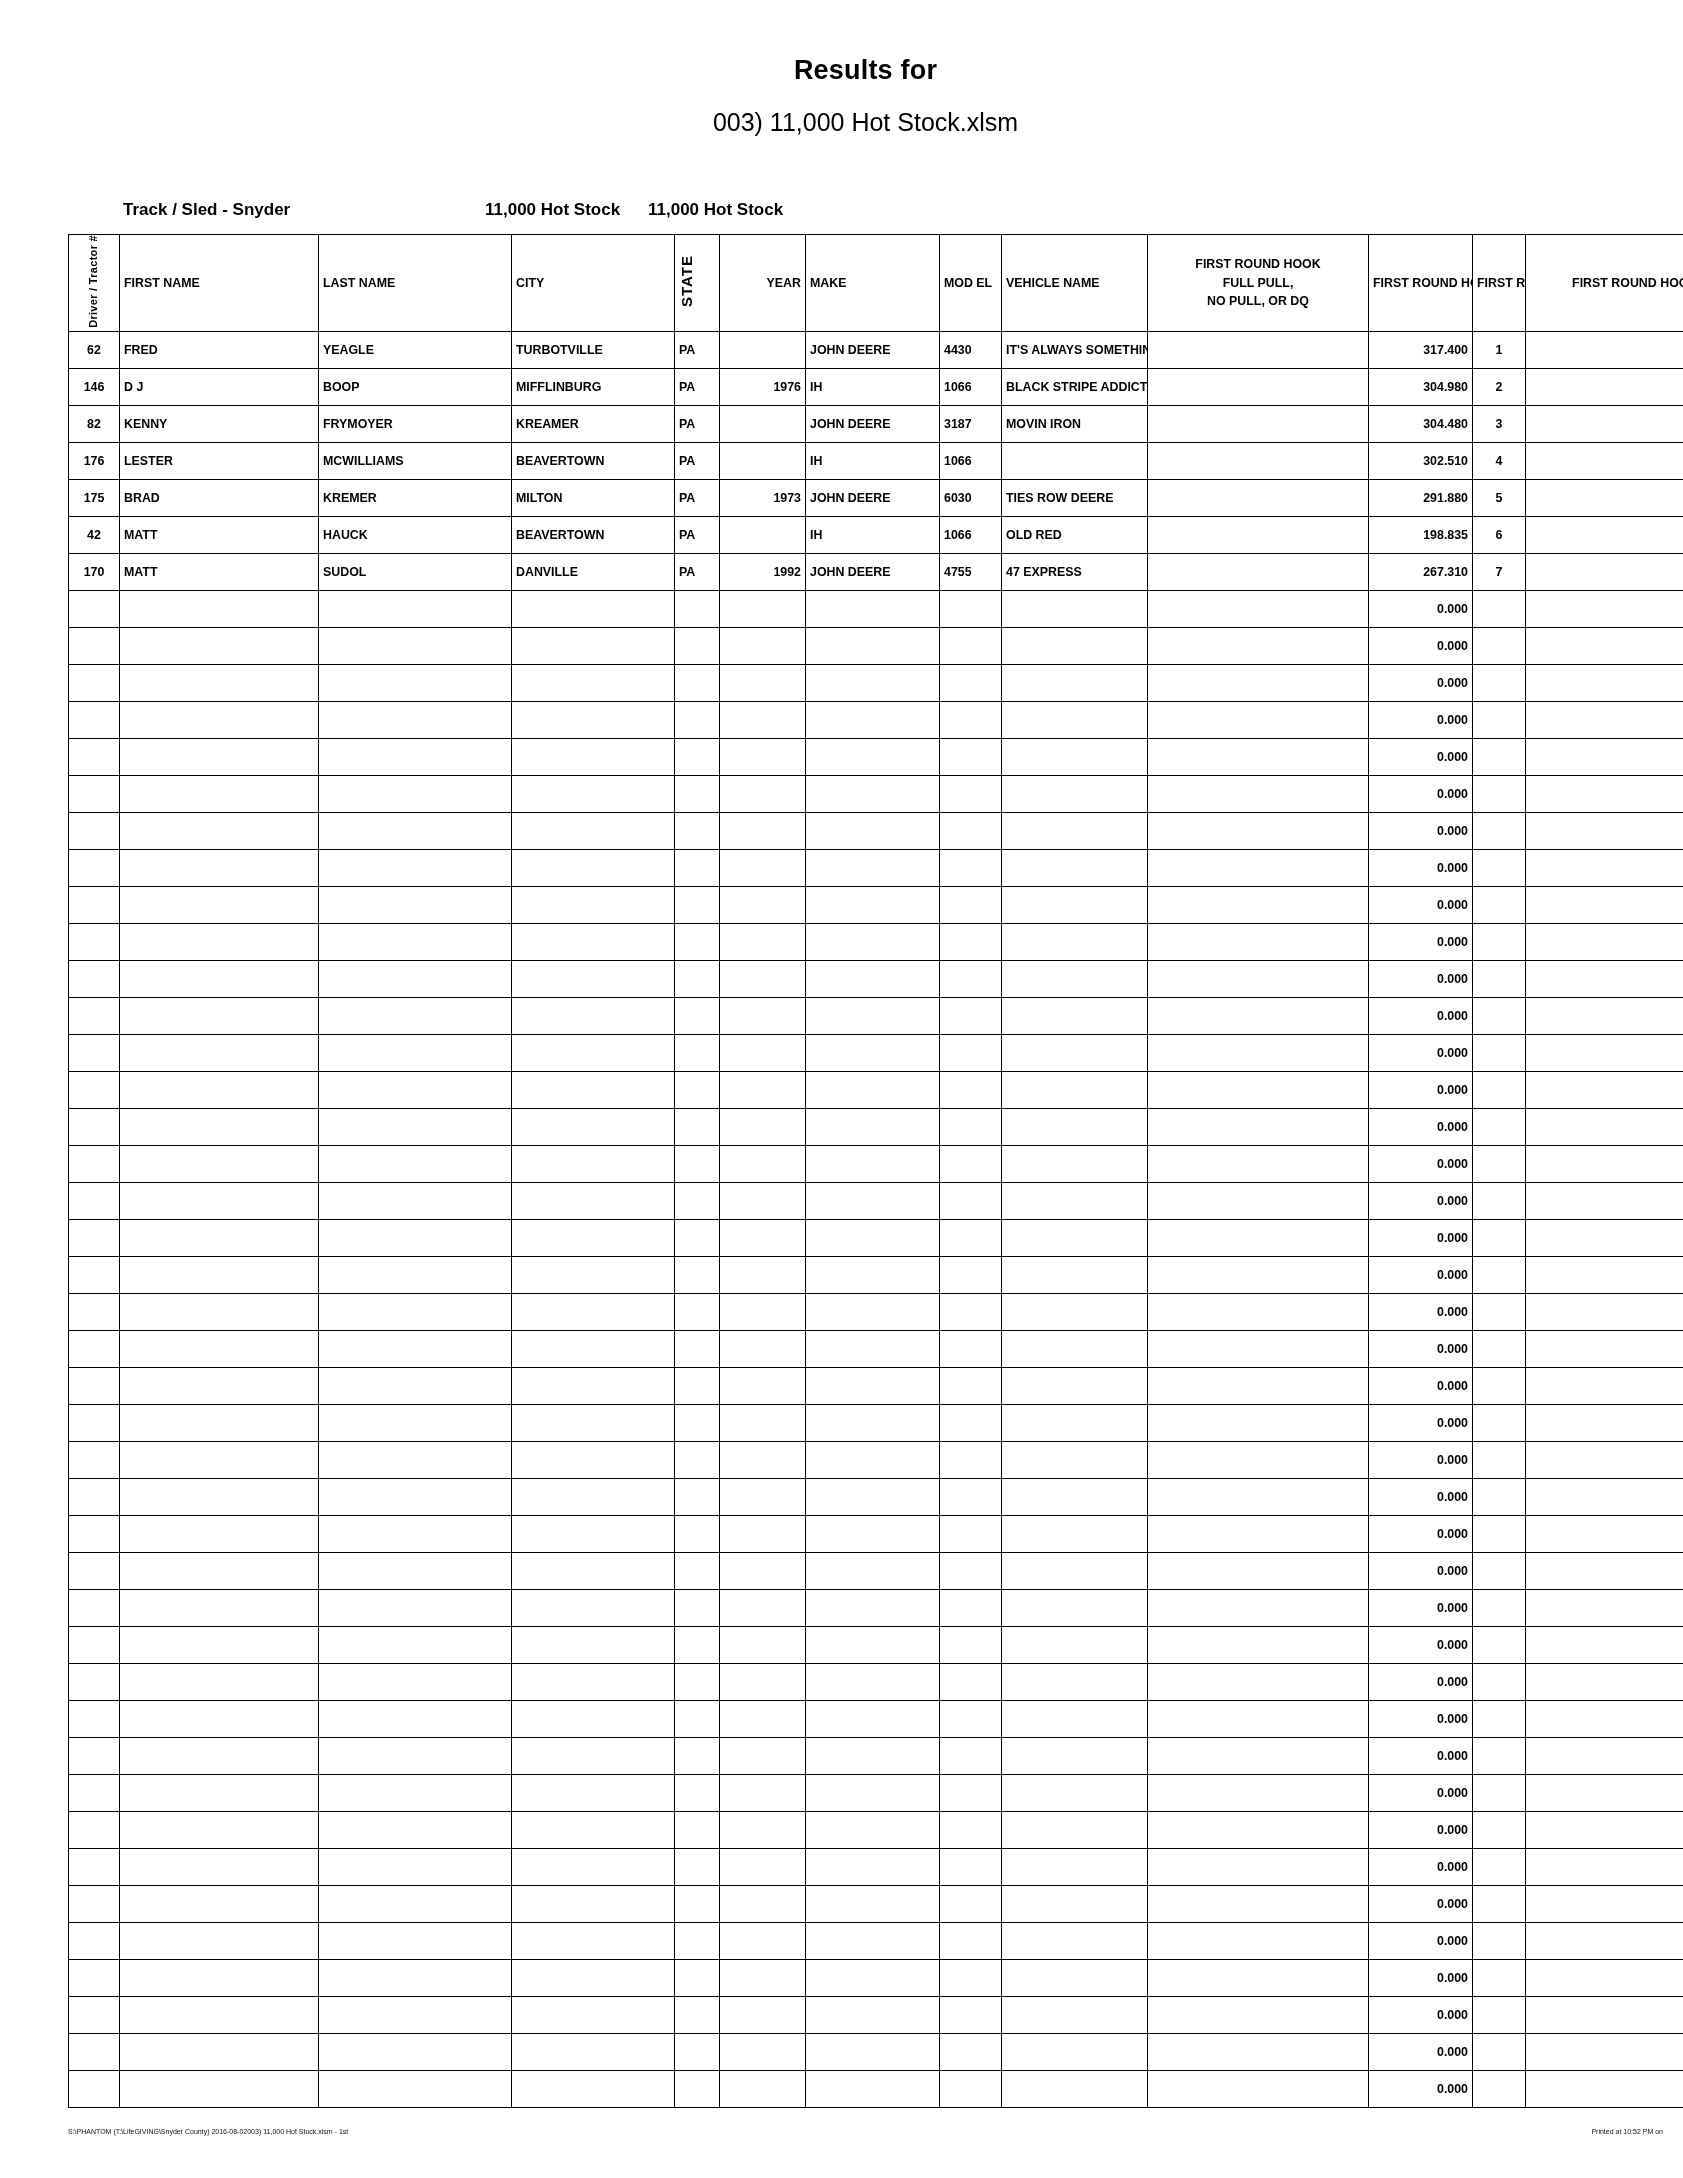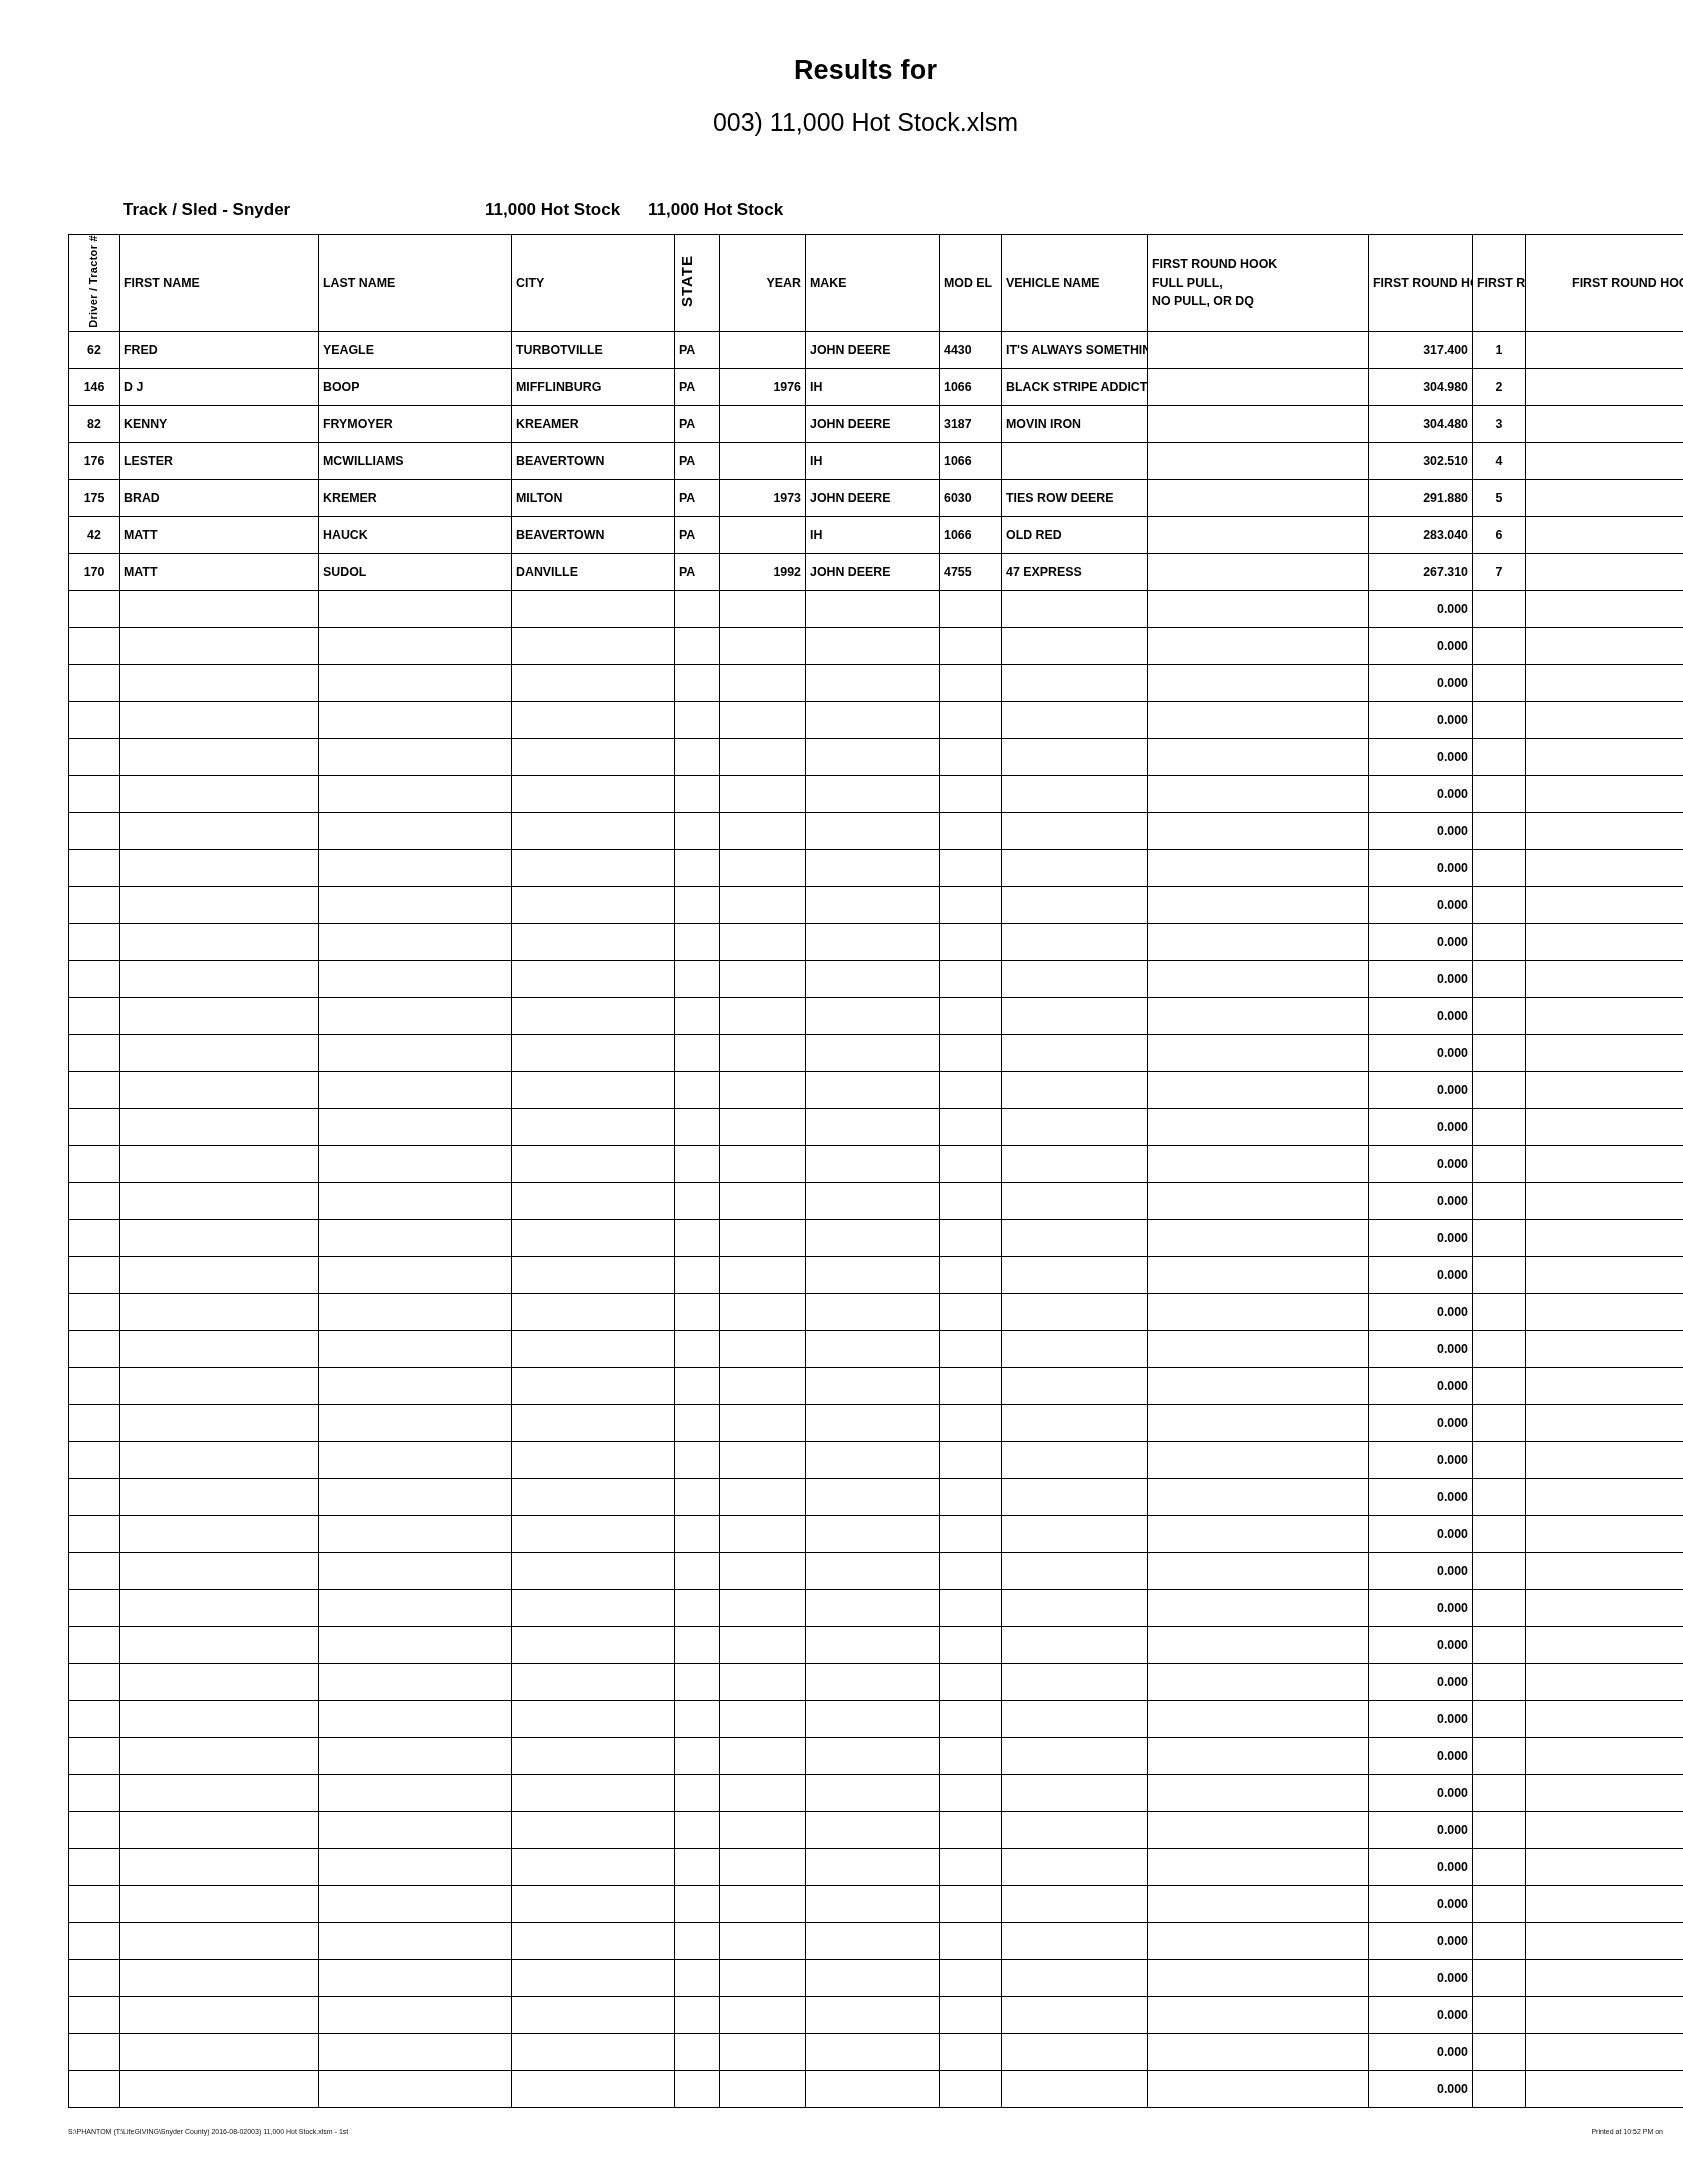--- a/index.html
+++ b/index.html
@@ -88,21 +88,21 @@
   }
   th.c-num, td.c-num { width: 42px; text-align: center; }
   th.c-first, td.c-first { width: 190px; text-align: left; }
   th.c-last, td.c-last { width: 184px; text-align: left; }
   th.c-city, td.c-city { width: 154px; text-align: left; }
   th.c-state, td.c-state { width: 36px; text-align: left; }
   th.c-year, td.c-year { width: 77px; text-align: right; }
   th.c-make, td.c-make { width: 125px; text-align: left; }
   th.c-model, td.c-model { width: 53px; text-align: left; }
   th.c-vehicle, td.c-vehicle { width: 137px; text-align: left; }
-  th.c-hook, td.c-hook { width: 212px; text-align: left; }
+  th.c-hook, td.c-hook { width: 212px; text-align: center; }
   th.c-dist, td.c-dist { width: 95px; text-align: right; }
   th.c-place, td.c-place { width: 44px; text-align: center; }
   th.c-ties, td.c-ties { width: 248px; text-align: center; }
 
   th.c-num .vert, th.c-state .vert {
     writing-mode: vertical-rl;
     transform: rotate(180deg);
     display: inline-block;
     font-size: 11px;
     line-height: 1.05;
@@ -270,21 +270,21 @@
           <td class="c-num">42</td>
           <td class="c-first">MATT</td>
           <td class="c-last">HAUCK</td>
           <td class="c-city">BEAVERTOWN</td>
           <td class="c-state">PA</td>
           <td class="c-year"></td>
           <td class="c-make">IH</td>
           <td class="c-model">1066</td>
           <td class="c-vehicle">OLD RED</td>
           <td class="c-hook"></td>
-          <td class="c-dist">283.040</td>
+          <td class="c-dist">198.835</td>
           <td class="c-place">6</td>
           <td class="c-ties"></td>
         </tr>
         <tr>
           <td class="c-num">170</td>
           <td class="c-first">MATT</td>
           <td class="c-last">SUDOL</td>
           <td class="c-city">DANVILLE</td>
           <td class="c-state">PA</td>
           <td class="c-year">1992</td>

